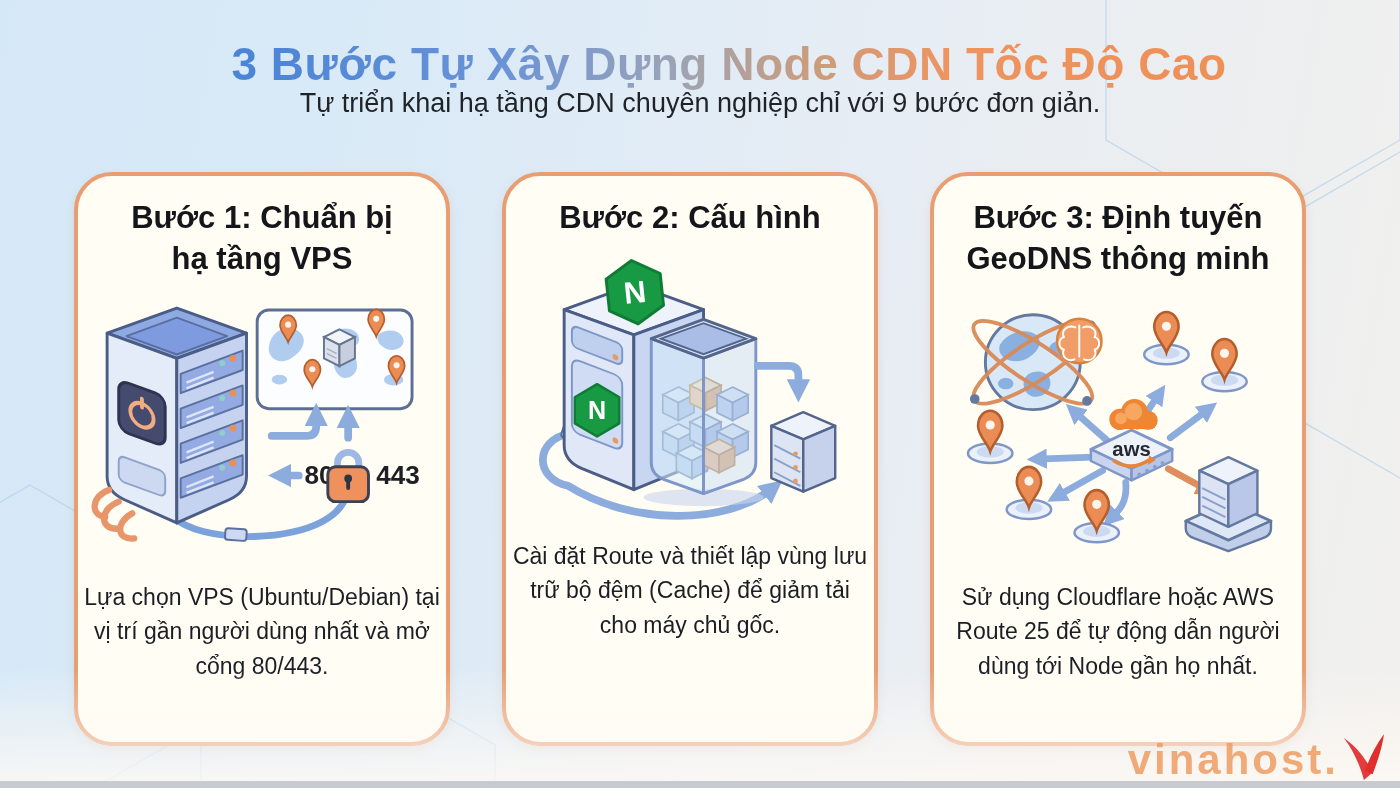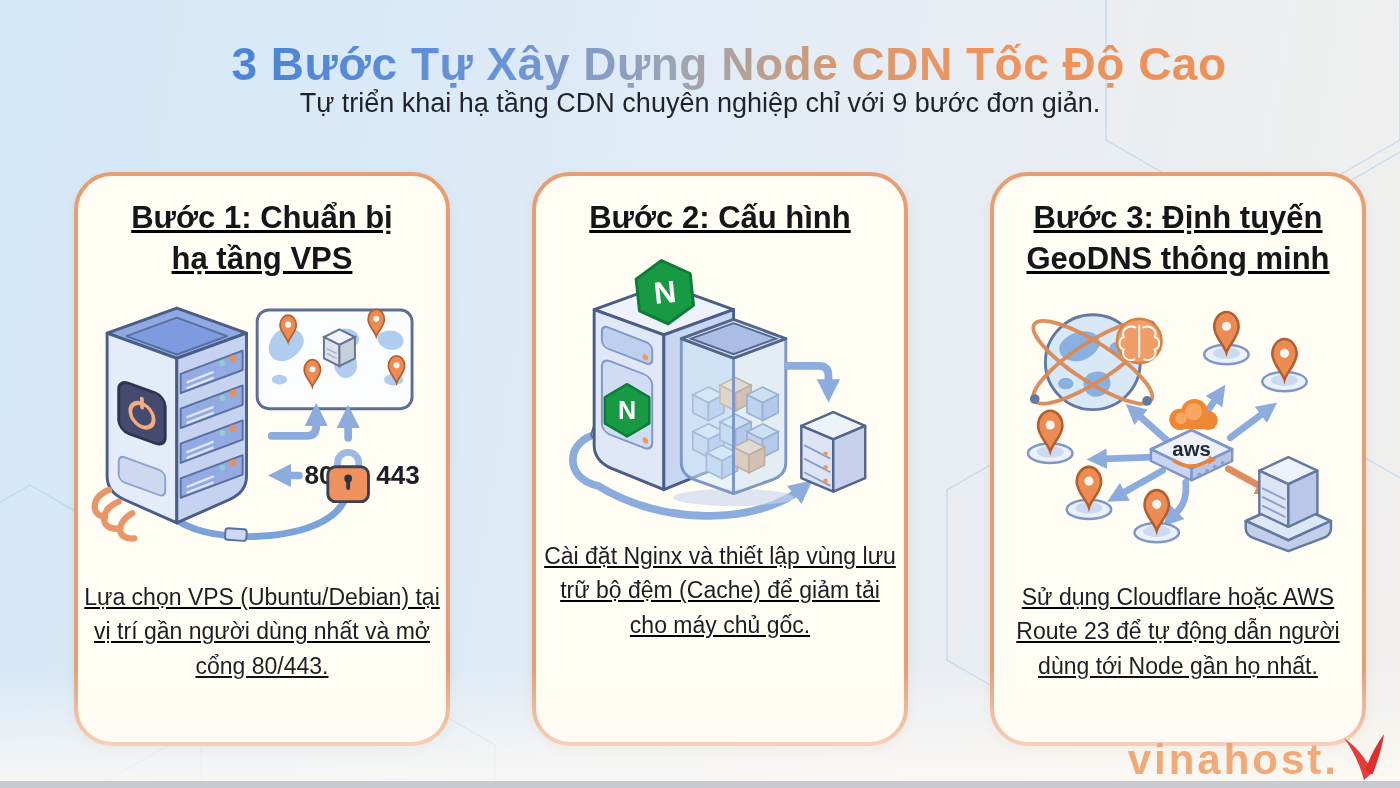--- a/index.html
+++ b/index.html
@@ -14,21 +14,21 @@
   .bottom-strip{position:absolute;left:0;bottom:0;width:100%;height:7px;background:#c7cbd1;}
   .title{
     position:absolute;top:24px;left:16px;width:100%;margin:13px;text-align:center;
     font-size:46px;font-weight:800;letter-spacing:.5px;
     background:linear-gradient(90deg,#4c84d6 16%,#6b93d6 34%,#9ba4b6 46%,#cc9c7c 56%,#ee9460 66%,#ee8f55 90%);
     -webkit-background-clip:text;background-clip:text;
     -webkit-text-fill-color:transparent;color:transparent;
   }
   .subtitle{position:absolute;top:88px;left:0;width:100%;margin:0;text-align:center;
     font-size:27px;font-weight:500;color:#1f2227;}
-  .cards{position:absolute;top:172px;left:74px;display:flex;gap:82px;text-decoration:underline;}
+  .cards{position:absolute;top:172px;left:74px;display:flex;gap:52px;}
   .card{
     width:376px;height:574px;box-sizing:border-box;
     background:#fffdf4;border:4px solid #e89d73;border-radius:38px;
     box-shadow:0 4px 10px rgba(190,140,100,.18);
     display:flex;flex-direction:column;align-items:center;
   }
   .card-title{margin:22px 6px 0;font-size:31px;line-height:1.32;font-weight:800;
     color:#14161a;text-align:center;}
   .illus{width:100%;height:296px;margin-top:2px;display:flex;justify-content:center;align-items:center;}
   .illus svg{width:364px;height:292px;}
@@ -232,21 +232,21 @@
             <polygon points="305,174 338,188 305,202 272,188" fill="#eef2fa" stroke="#54658c" stroke-width="2.5"></polygon>
             <polygon points="272,188 305,202 305,256 272,242" fill="#dde5f4" stroke="#54658c" stroke-width="2.5"></polygon>
             <polygon points="305,202 338,188 338,242 305,256" fill="#c6d2ec" stroke="#54658c" stroke-width="2.5"></polygon>
             <path d="M275,208 L302,222 M275,222 L302,236 M275,236 L302,250" stroke="#8aa0cc" stroke-width="2"></path>
             <circle cx="297" cy="217" r="2.5" fill="#e99a62"></circle>
             <circle cx="297" cy="231" r="2.5" fill="#e99a62"></circle>
             <circle cx="297" cy="245" r="2.5" fill="#e99a62"></circle>
           </g>
         </svg>
       </div>
-      <p class="card-desc">Cài đặt Nginx và thiết lập vùng lưu trữ bộ đệm (Cache) để giảm tải cho máy chủ gốc.</p>
+      <p class="card-desc">Cài đặt Route và thiết lập vùng lưu trữ bộ đệm (Cache) để giảm tải cho máy chủ gốc.</p>
     </section>
 
     <section class="card">
       <h2 class="card-title">
         <span>Bước 3: Định tuyến</span><br>
         <span>GeoDNS thông minh</span>
       </h2>
       <div class="illus">
         <svg viewBox="0 0 376 300">
           <defs>
@@ -339,21 +339,21 @@
           <g stroke-linejoin="round">
             <polygon points="258,244 302,224 346,244 302,264" fill="#dde7f6" stroke="#64799f" stroke-width="3"></polygon>
             <path d="M258,244 L258,252 Q258,259 267,262 L302,275 L337,262 Q346,259 346,252 L346,244 L302,264 Z" fill="#c2cfea" stroke="#64799f" stroke-width="2.5"></path>
             <polygon points="302,178 332,192 302,206 272,192" fill="#eef2fa" stroke="#64799f" stroke-width="2.5"></polygon>
             <polygon points="272,192 302,206 302,250 272,236" fill="#dce4f4" stroke="#64799f" stroke-width="2.5"></polygon>
             <polygon points="302,206 332,192 332,236 302,250" fill="#bac7e8" stroke="#64799f" stroke-width="2.5"></polygon>
             <path d="M275,210 L299,222 M275,219 L299,231 M275,228 L299,240" stroke="#8aa0cc" stroke-width="2"></path>
           </g>
         </svg>
       </div>
-      <p class="card-desc">Sử dụng Cloudflare hoặc AWS Route 23 để tự động dẫn người dùng tới Node gần họ nhất.</p>
+      <p class="card-desc">Sử dụng Cloudflare hoặc AWS Route 25 để tự động dẫn người dùng tới Node gần họ nhất.</p>
     </section>
   </main>
 
   <div class="glow"></div>
 
   <div class="watermark">
     <span class="wm-text">vinahost.</span>
     <svg class="wm-v" viewBox="0 0 48 54">
       <path d="M4,6 C14,19 21,35 25,50 L34,42 C27,27 16,14 4,6 Z" fill="#e23c3c"></path>
       <path d="M46,2 C37,14 31,27 26,40 L34,44 C39,31 44,16 46,2 Z" fill="#e02e2e"></path>

